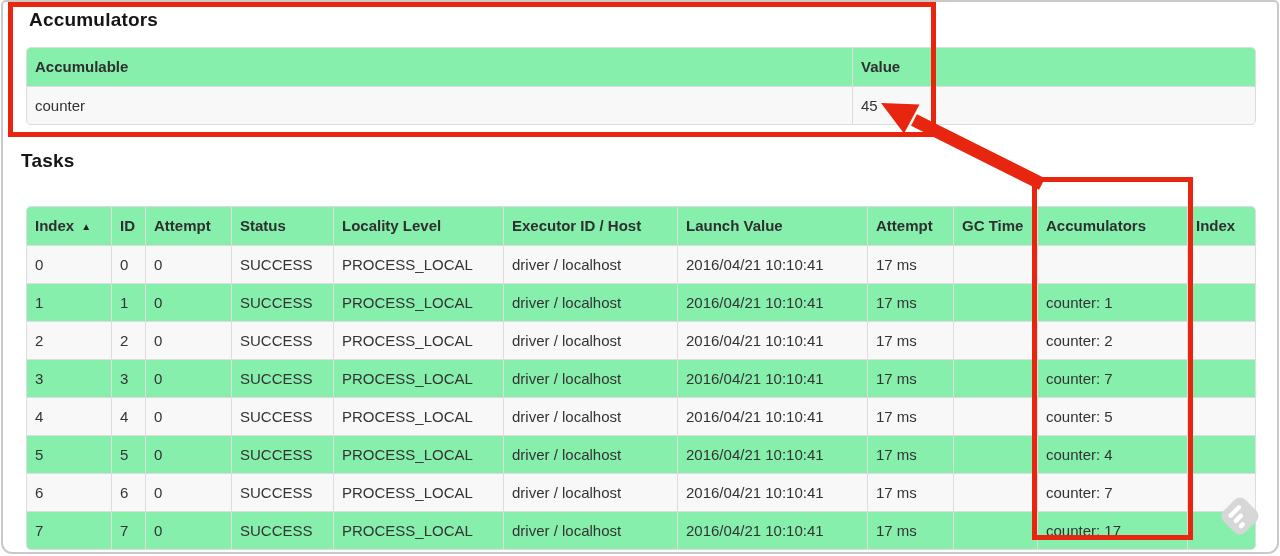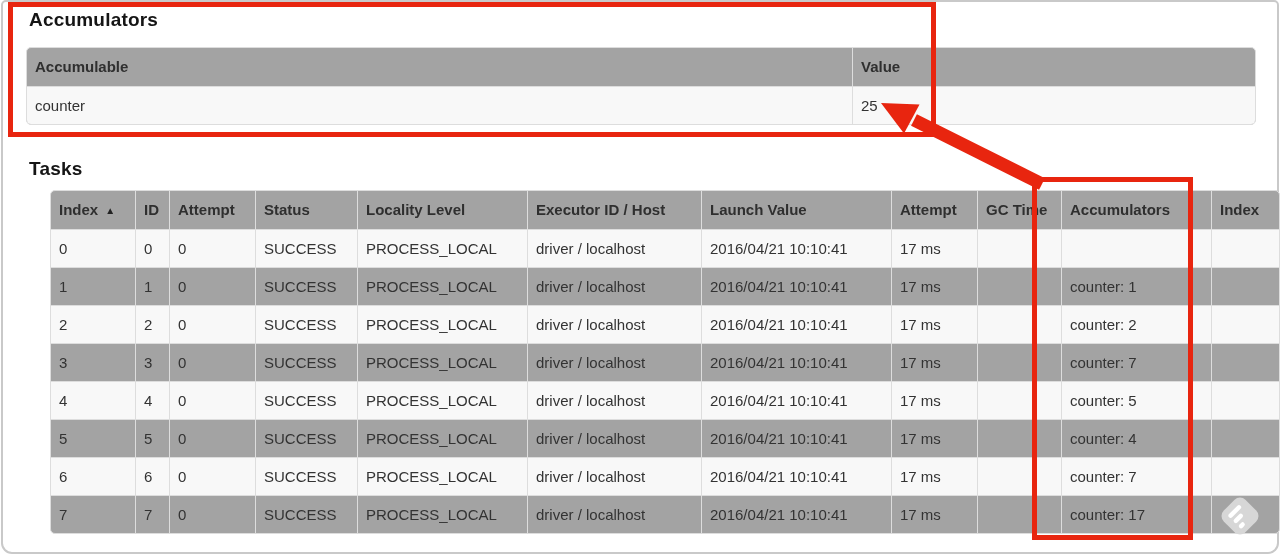--- a/index.html
+++ b/index.html
@@ -11,28 +11,28 @@
   .frame {
     position: absolute; left: 1px; right: 1px; top: 0; bottom: 2px;
     border: 2px solid #c9c9c9; border-radius: 5px 5px 11px 11px;
     pointer-events: none; z-index: 1;
   }
   .heading {
     position: absolute; margin: 0; font-size: 19px; font-weight: 700;
     color: #151515; letter-spacing: 0.2px; z-index: 2;
   }
   #acc-heading   { left: 29px; top: 9px;  }
-  #tasks-heading { left: 29px; top: 150px; margin-top: 8px; }
+  #tasks-heading { left: 21px; top: 150px; }
   .tbl {
-    position: absolute; left: 26px; width: 1228px; background: #a3a3a3;
+    position: absolute; left: 26px; width: 1228px; background: #86efac;
     border: 1px solid var(--border); border-radius: 5px; overflow: hidden;
     box-sizing: content-box; z-index: 2;
   }
   #acc-table   { top: 47px;  }
-  #tasks-table { top: 190px; margin-left: 24px; }
+  #tasks-table { top: 206px; }
   table {
     border-collapse: separate; border-spacing: 0; table-layout: fixed;
     width: 100%; font-size: 15px; color: var(--text);
   }
   th, td {
     box-sizing: border-box; height: 38px; padding: 8px 8px;
     line-height: 20px; text-align: left; vertical-align: middle;
     white-space: nowrap; overflow: hidden;
     border-left: 1px solid var(--border); border-top: 1px solid var(--border);
   }
@@ -67,21 +67,21 @@
         </colgroup>
       <thead>
         <tr>
           <th>Accumulable</th>
           <th>Value</th>
         </tr>
       </thead>
       <tbody>
         <tr>
           <td>counter</td>
-          <td>25</td>
+          <td>45</td>
         </tr>
       </tbody>
     </table>
   </div>
 </section>
 
 <section>
   <h2 class="heading" id="tasks-heading">Tasks</h2>
 
   <div class="tbl" id="tasks-table">

